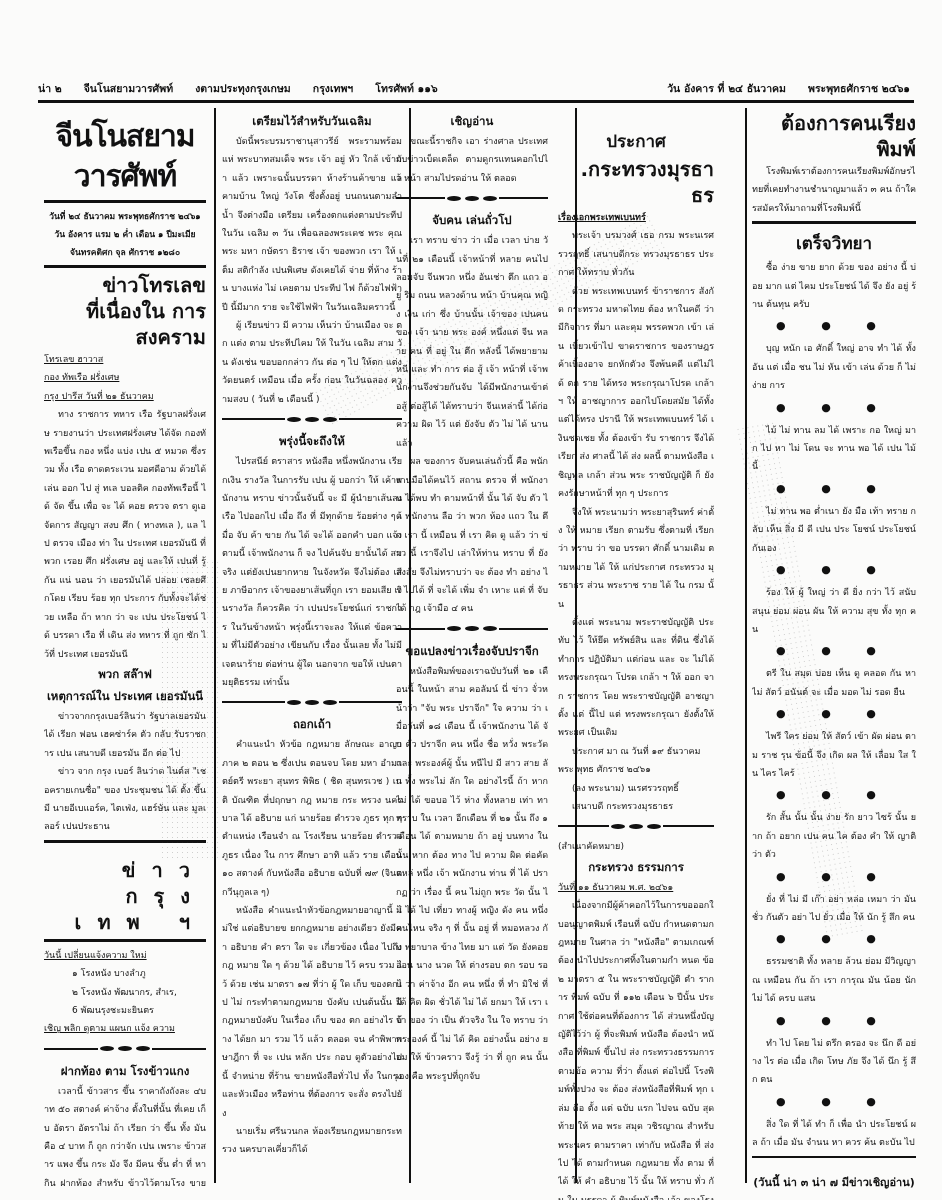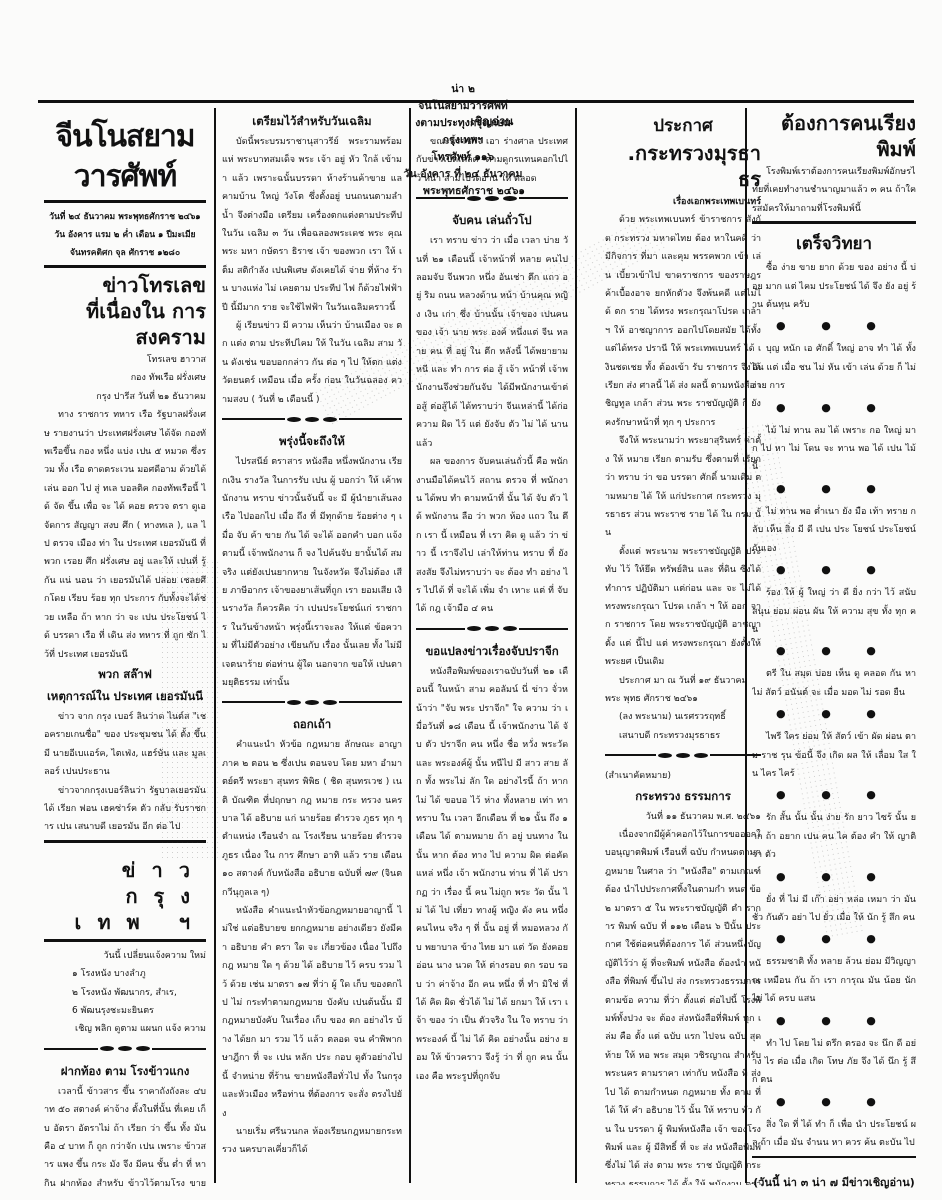--- a/index.html
+++ b/index.html
@@ -1,29 +1,29 @@
 <!DOCTYPE html>
 <html><head>
 <meta charset="utf-8">
 <style>
   html, body { margin:0; padding:0; background:#ffffff; }
   body { width:942px; height:1200px; position:relative; overflow:hidden;
          font-family:"DejaVu Sans", sans-serif; color:#111; }
   .page { position:absolute; left:0; top:0; width:942px; height:1200px; background:#fbfbfa; }
 
   .topbar { position:absolute; left:38px; top:80px; width:872px; height:16px;
-            font-size:10.5px; font-weight:bold; display:flex; align-items:center; white-space:nowrap;flex-direction:column; }
+            font-size:10.5px; font-weight:bold; display:flex; align-items:center; white-space:nowrap; }
   .topbar span { margin-right:22px; }
   .topbar .gap { flex:1; }
   .toprule { position:absolute; left:38px; top:100px; width:876px; height:3px; background:#111; }
 
   .col { position:absolute; top:110px; font-size:9px; line-height:18.4px; overflow:hidden; }
   .col p { margin:0; text-align:justify; text-indent:14px; word-break:break-all; }
   .col p.noindent { text-indent:0; }
-  .col .center { text-align:right; text-indent:0; }
+  .col .center { text-align:left; text-indent:0;text-decoration:underline; }
   .vrule { position:absolute; top:108px; width:2px; background:#111; }
 
   .masthead { font-family:"DejaVu Serif", serif; font-weight:bold; font-size:30px; line-height:40px;
               text-align:center; letter-spacing:-1px; margin-top:6px; }
   .rule { height:2px; background:#111; margin:4px 0; }
   .rule.thick { height:3px; }
   .ornament { height:10px; display:flex; align-items:center; justify-content:center; margin:6px 0; }
   .ornament .line { flex:1; height:2px; background:#111; }
   .ornament .dot { width:14px; height:5px; background:#111; border-radius:50%; margin:0 2px; }
   .smallcenter { font-size:8.5px; text-align:center; line-height:18px; font-weight:bold; }
@@ -69,22 +69,22 @@
     <div class="smallcenter">จันทรคติศก จุล ศักราช ๑๒๘๐</div>
     <div class="rule thick"></div>
     <div class="head-md">ข่าวโทรเลข</div>
     <div class="head-md">ที่เนื่องใน การสงคราม</div>
     <div class="center">โทรเลข ฮาวาส</div>
     <div class="center">กอง ทัพเรือ ฝรั่งเศษ</div>
     <p class="center">กรุง ปารีส วันที่ ๒๑ ธันวาคม</p>
     <p>ทาง ราชการ ทหาร เรือ รัฐบาลฝรั่งเศษ รายงานว่า ประเทศฝรั่งเศษ ได้จัด กองทัพเรือขึ้น กอง หนึ่ง แบ่ง เปน ๕ หมวด ซึ่งรวม ทั้ง เรือ ตาดตระเวน มอศดีอาม ด้วยได้ เล่น ออก ไป สู่ ทเล บอลติค กองทัพเรือนี้ ได้ จัด ขึ้น เพื่อ จะ ได้ คอย ตรวจ ตรา ดูเอ จัดการ สัญญา สงบ ศึก ( ทางทเล ), แล ไป ตรวจ เมือง ท่า ใน ประเทศ เยอรมันนี ที่พวก เรอย ศึก ฝรั่งเศษ อยู่ และให้ เปนที่ รู้ กัน แน่ นอน ว่า เยอรมันได้ ปล่อย เชลยศึกโดย เรียบ ร้อย ทุก ประการ กับทั้งจะได้ช่วย เหลือ ถ้า หาก ว่า จะ เปน ประโยชน์ ได้ บรรดา เรือ ที่ เดิน ส่ง ทหาร ที่ ถูก ซัก ไว้ที่ ประเทศ เยอรมันนี</p>
     <div class="head-sm">พวก สล๊าฟ</div>
     <div class="head-sm">เหตุการณ์ใน ประเทศ เยอรมันนี</div>
+    <p>ข่าวจากกรุงเบอร์ลินว่า รัฐบาลเยอรมันได้ เรียก ฟอน เฮคซ่าร์ค ตัว กลับ รับราชการ เปน เสนาบดี เยอรมัน อีก ต่อ ไป</p>
     <p>ข่าว จาก กรุง เบอร์ ลินว่าด ไนต์ส "เชอครายเกนซื่อ" ของ ประชุมชน ได้ ตั้ง ขึ้น มี นายอีเบแอร์ค, ไตเฟ่ง, แฮร์ษัน และ มูลเลอร์ เปนประธาน</p>
-    <p>ข่าวจากกรุงเบอร์ลินว่า รัฐบาลเยอรมันได้ เรียก ฟอน เฮคซ่าร์ค ตัว กลับ รับราชการ เปน เสนาบดี เยอรมัน อีก ต่อ ไป</p>
     <div class="rule thick"></div>
     <div class="head-md spaced">ข่าว กรุง เทพ ฯ</div>
     <div class="rule thick"></div>
     <p class="center">วันนี้ เปลี่ยนแจ้งความ ใหม่</p>
     <p class="list-item">๑  โรงหนัง บางลำภู</p>
     <p class="list-item">๒  โรงหนัง พัฒนากร, สำเร,</p>
     <p class="list-item">6  พัฒนรุงชะมะยินตร</p>
     <p class="center">เชิญ พลิก ดูตาม แผนก แจ้ง ความ</p>
     <div class="ornament">
         <span class="line"></span>
@@ -116,21 +116,21 @@
         <span class="dot"></span>
         <span class="dot"></span>
         <span class="line"></span>
       </div>
     <div class="head-sm">ถอกเถ้า</div>
     <p>คำแนะนำ หัวข้อ กฎหมาย ลักษณะ อาญา ภาค ๒ ตอน ๒ ซึ่งเปน ตอนจบ โดย มหา อำมาตย์ตรี พระยา สุนทร พิพิธ ( ชิต สุนทรเวช ) เนติ บัณฑิต ที่ปฤกษา กฎ หมาย กระ ทรวง นคร บาล ได้ อธิบาย แก่ นายร้อย ตำรวจ ภูธร ทุก ๆ ตำแหน่ง เรือนจำ ณ โรงเรียน นายร้อย ตำรวจ ภูธร เนื่อง ใน การ ศึกษา อาทิ แล้ว ราย เดือน ๑๐ สตางค์ กับหนังสือ อธิบาย ฉบับที่ ๗๙ (จินตกวีนุกูลเล ๆ)</p>
     <p>หนังสือ คำแนะนำหัวข้อกฎหมายอาญานี้ ไม่ใช่ แต่อธิบายข ยกกฎหมาย อย่างเดียว ยังมีคำ อธิบาย คำ ตรา ใด จะ เกี่ยวข้อง เนื่อง ไปถึง กฎ หมาย ใด ๆ ด้วย ได้ อธิบาย ไว้ ครบ รวม ไว้ ด้วย เช่น มาตรา ๑๗ ที่ว่า ผู้ ใด เก็บ ของตกไป ไม่ กระทำตามกฎหมาย บังคับ เปนต้นนั้น มี กฎหมายบังคับ ในเรื่อง เก็บ ของ ตก อย่างไร บ้าง ได้ยก มา รวม ไว้ แล้ว ตลอด จน คำพิพาก ษาฎีกา ที่ จะ เปน หลัก ประ กอบ ดูตัวอย่างไป นี้ จำหน่าย ที่ร้าน ขายหนังสือทั่วไป ทั้ง ในกรุง และหัวเมือง หรือท่าน ที่ต้องการ จะสั่ง ตรงไปยัง</p>
     <p>นายเริ่ม ศรีนวนกล ห้องเรียนกฎหมายกระทรวง นครบาลเคี่ยวก็ได้</p>
   </div>
 
-  <div class="col" style="left:416px;width:152px;height:1075px;">
+  <div class="col" style="left:396px;width:152px;height:1075px;">
     <div class="head-sm">เชิญอ่าน</div>
     <p>ขณะนี้ราชกิจ เอา ร่างศาล ประเทศ กับข่าวเบ็ดเตล็ด ตามดูกรแทนคอกไปไว้ หน้า สามไปรดอ่าน ให้ ตลอด</p>
     <div class="ornament">
         <span class="line"></span>
         <span class="dot"></span>
         <span class="dot"></span>
         <span class="dot"></span>
         <span class="line"></span>
       </div>
     <div class="head-sm">จับคน เล่นถั่วโป</div>
@@ -140,24 +140,25 @@
         <span class="line"></span>
         <span class="dot"></span>
         <span class="dot"></span>
         <span class="dot"></span>
         <span class="line"></span>
       </div>
     <div class="head-sm">ขอแปลงข่าวเรื่องจับปราจีก</div>
     <p>หนังสือพิมพ์ของเราฉบับวันที่ ๒๑ เดือนนี้ ในหน้า สาม คอลัมน์ นี่ ข่าว จั่วหน้าว่า "จับ พระ ปราจีก" ใจ ความ ว่า เมื่อวันที่ ๑๘ เดือน นี้ เจ้าพนักงาน ได้ จับ ตัว ปราจีก คน หนึ่ง ชื่อ หวั่ง พระวัด และ พระองค์ผู้ นั้น หนีไป มี สาว สาย ลัก ทั้ง พระไม่ ลัก ใด อย่างไรนี้ ถ้า หาก ไม่ ได้ ขอบอ ไว้ ห่าง ทั้งหลาย เท่า ทา ทราบ ใน เวลา อีกเดือน ที่ ๒๑ นั้น ถึง ๑ เดือน ได้ ตามหมาย ถ้า อยู่ บนทาง ใน นั้น หาก ต้อง ทาง ไป ความ ผิด ต่อคัด แหล่ หนึ่ง เจ้า พนักงาน ท่าน ที่ ได้ ปรากฏ ว่า เรื่อง นี้ คน ไม่ถูก พระ วัด นั้น ไม่ ได้ ไป เที่ยว ทางผู้ หญิง ดัง คน หนึ่ง คนไหน จริง ๆ ที่ นั้น อยู่ ที่ หมอหลวง กับ พยาบาล ข้าง ไทย มา แต่ วัด ยังคอย อ่อน นาง นวด ให้ ต่างรอบ ตก รอบ รอบ ว่า ค่าจ้าง อีก คน หนึ่ง ที่ ทำ มิใช่ ที่ ได้ คิด ผิด ชั่วได้ ไม่ ได้ ยกมา ให้ เรา เจ้า ของ ว่า เป็น ตัวจริง ใน ใจ ทราบ ว่า พระองค์ นี้ ไม่ ได้ คิด อย่างนั้น อย่าง ยอม ให้ ข้าวคราว จึงรู้ ว่า ที่ ถูก คน นั้น เอง คือ พระรูปที่ถูกจับ</p>
   </div>
 
-  <div class="col" style="left:605px;width:156px;height:1075px;">
+  <div class="col" style="left:558px;width:156px;height:1075px;margin-top:16px;">
     <div class="head-lg">ประกาศ</div>
     <div class="head-md">.กระทรวงมุรธาธร</div>
     <div class="center" style="font-weight:bold">เรื่องเอกพระเทพเบนทร์</div>
+    <p>พระเจ้า บรมวงศ์ เธอ กรม พระนเรศรวรฤทธิ์ เสนาบดีกระ ทรวงมุรธาธร ประกาศ ให้ทราบ ทั่วกัน</p>
     <p>ด้วย พระเทพเบนทร์ ข้าราชการ สังกัด กระทรวง มหาดไทย ต้อง หาในคดี ว่า มีกิจการ ที่มา และคุม พรรคพวก เข้า เล่น เบี้ยวเข้าไป ขาดราชการ ของราษฎร ค้าเบื้องอาจ ยกหักตัวง จึงพ้นคดี แต่ไม่ได้ ตก ราย ได้ทรง พระกรุณาโปรด เกล้า ฯ ให้ อาชญาการ ออกไปโดยสมัย ได้ทั้ง แต่ได้ทรง ปรานี ให้ พระเทพเบนทร์ ได้ เงินชดเชย ทั้ง ต้องเข้า รับ ราชการ จึงได้ เรียก ส่ง ศาลนี้ ได้ ส่ง ผลนี้ ตามหนังสือ เชิญทูล เกล้า ส่วน พระ ราชบัญญัติ ก็ ยัง คงรักษาหน้าที่ ทุก ๆ ประการ</p>
     <p>จึงให้ พระนามว่า พระยาสุรินทร์ ค่าตั้ง ให้ หมาย เรียก ตามรับ ซึ่งตามที่ เรียกว่า ทราบ ว่า ขอ บรรดา ศักดิ์ นามเดิม ตามหมาย ได้ ให้ แก่ประกาศ กระทรวง มุรธาธร ส่วน พระราช ราย ได้ ใน กรม นั้น</p>
     <p>ตั้งแต่ พระนาม พระราชบัญญัติ ประทับ ไว้ ให้ยึด ทรัพย์สิน และ ที่ดิน ซึ่งได้ ทำการ ปฏิบัติมา แต่ก่อน และ จะ ไม่ได้ ทรงพระกรุณา โปรด เกล้า ฯ ให้ ออก จาก ราชการ โดย พระราชบัญญัติ อาชญา ตั้ง แต่ นี้ไป แต่ ทรงพระกรุณา ยังตั้งให้ พระยศ เป็นเดิม</p>
     <p>ประกาศ มา ณ วันที่ ๑๙ ธันวาคม</p>
     <p class="noindent">พระ พุทธ ศักราช ๒๔๖๑</p>
     <p class="sig">(ลง พระนาม) นเรศรวรฤทธิ์</p>
     <p class="sig">เสนาบดี กระทรวงมุรธาธร</p>
     <div class="ornament">
         <span class="line"></span>
         <span class="dot"></span>

